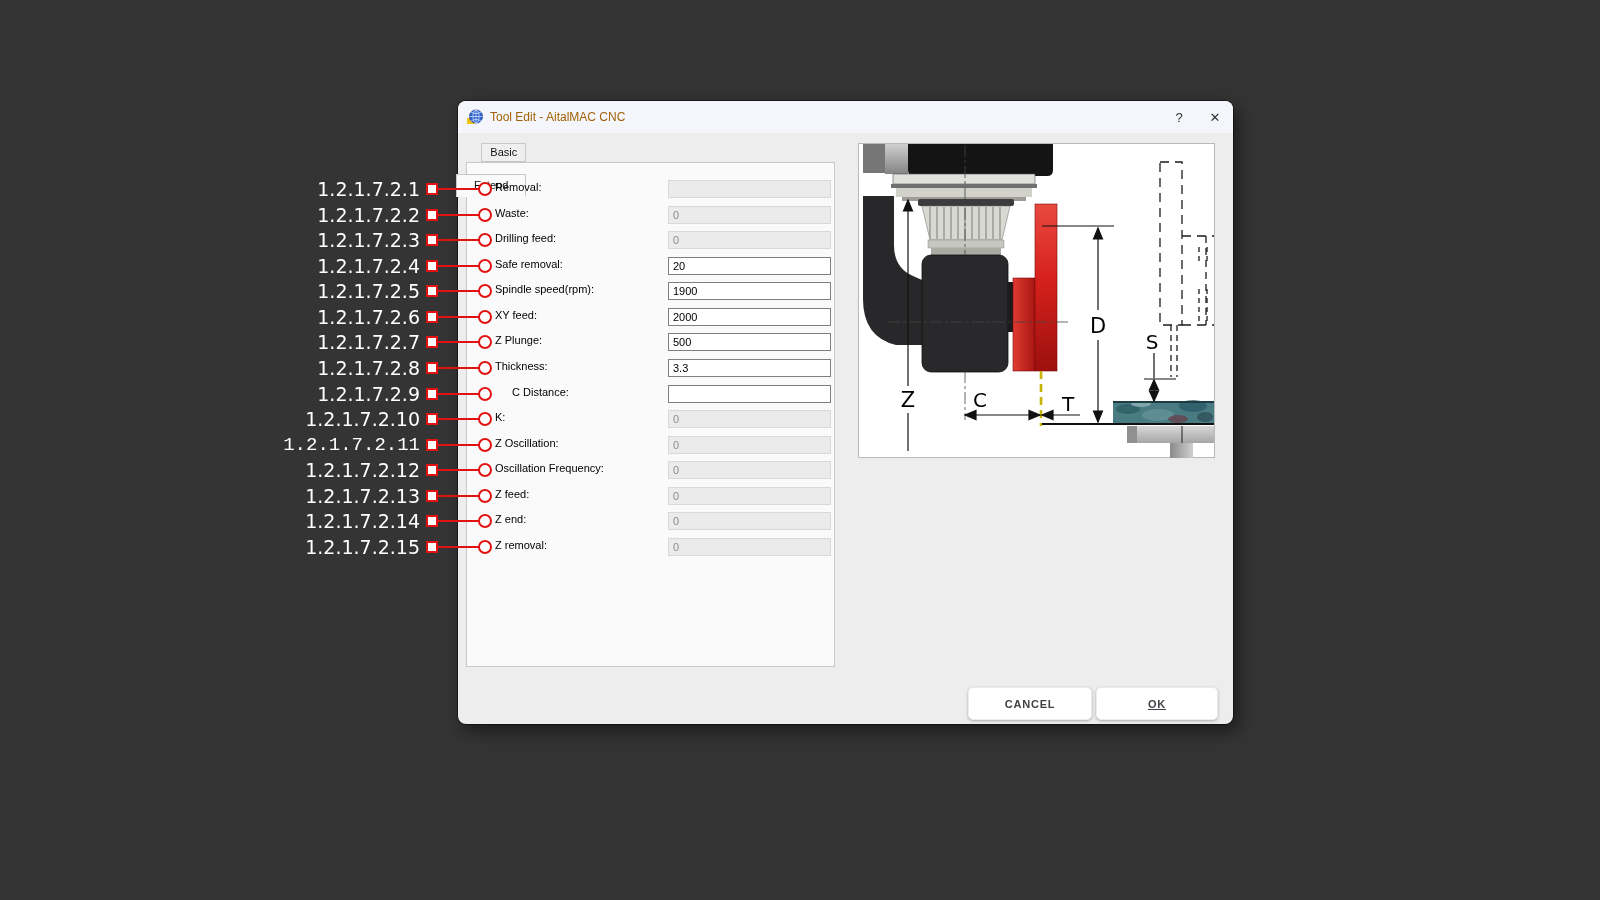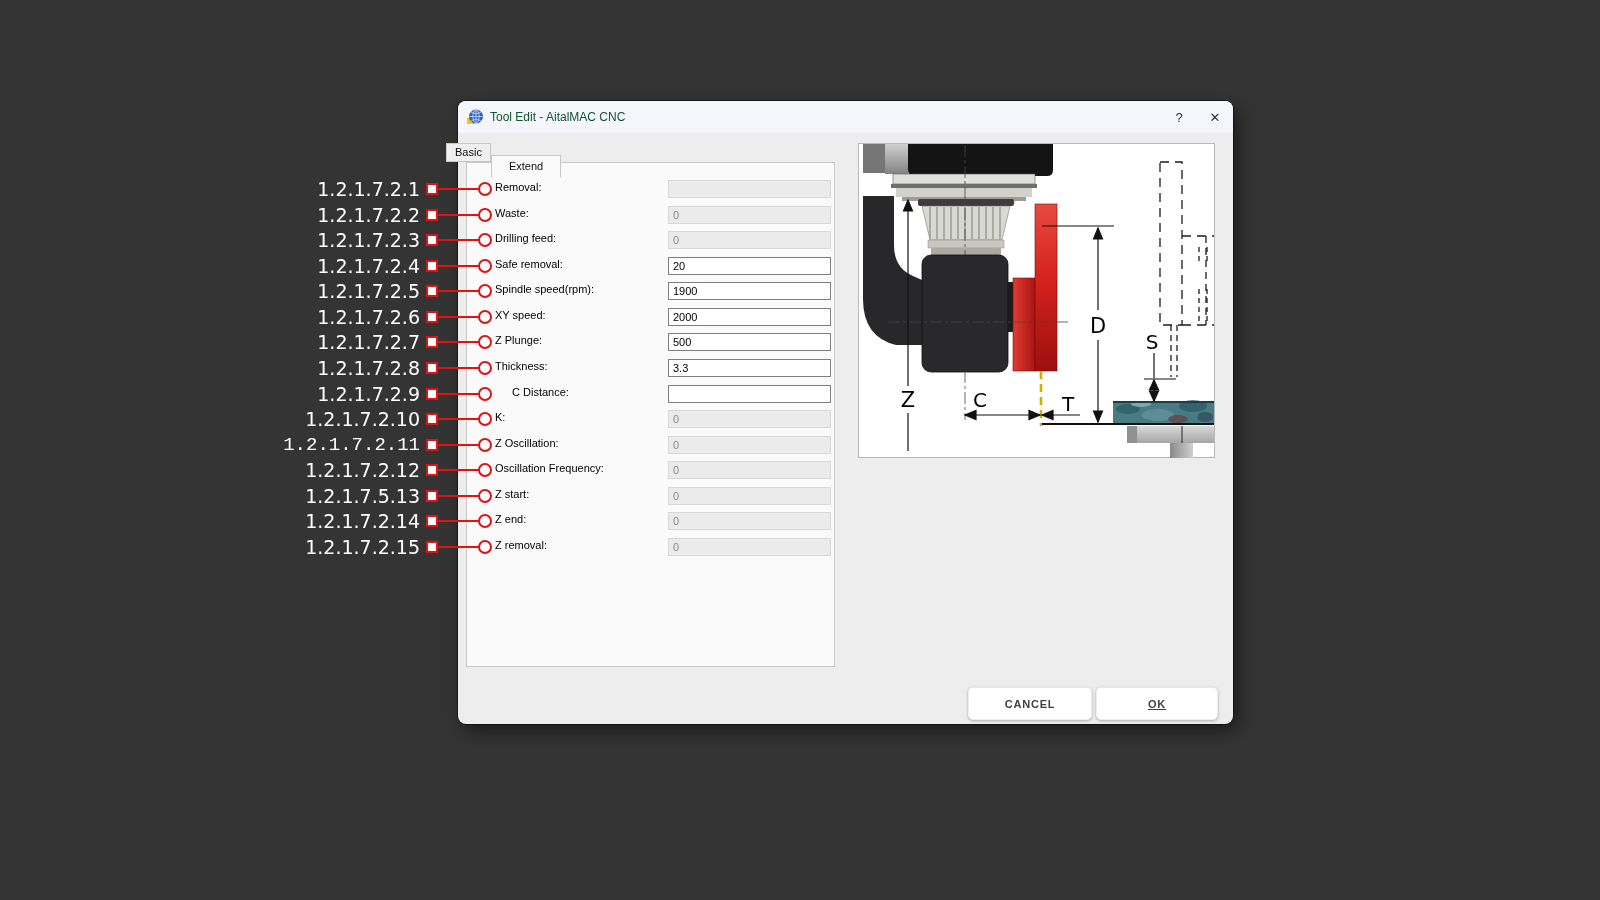--- a/index.html
+++ b/index.html
@@ -4,26 +4,26 @@
 <style>
   html,body{margin:0;padding:0;background:#343434;}
   #stage{position:relative;width:1600px;height:900px;background:#343434;overflow:hidden;
          font-family:"Liberation Sans",sans-serif;}
   
   #dialog{position:absolute;left:458px;top:101px;width:775px;height:623px;background:#ededee;
           border-radius:8px;box-shadow:0 0 0 1px rgba(0,0,0,.45),5px 7px 18px rgba(0,0,0,.5);}
   #titlebar{position:absolute;left:0;top:0;width:100%;height:32px;background:#f4f6fb;
             border-radius:8px 8px 0 0;display:flex;align-items:center;}
   #title-icon{margin-left:9px;width:16px;height:16px;position:relative;flex:0 0 auto;}
-  #title-text{margin-left:7px;font-size:12px;color:#14532d;}
+  #title-text{margin-left:7px;font-size:12px;color:#a16207;}
   #titlebar .win-btn{width:36px;height:32px;display:flex;align-items:center;justify-content:center;
             font-size:13px;color:#333;cursor:default;}
   #help-btn{margin-left:auto;}
   
-  #tabbar{position:absolute;left:446px;top:143px;display:flex;align-items:flex-start;z-index:3;}
+  #tabbar{position:absolute;left:456px;top:143px;display:flex;align-items:flex-end;z-index:3;flex-direction:column;}
   .tab{font-size:11px;color:#111;border:1px solid #c8c8c8;background:#efefef;
        padding:2px 8px 3px;margin-bottom:0;}
   .tab.active{background:#fafafa;border-bottom:1px solid #fafafa;padding:4px 17px 5px;margin-bottom:-1px;margin-top:12px;}
   #tab-panel{position:absolute;left:466px;top:162px;width:369px;height:505px;background:#fafafa;
              border:1px solid #c8c8c8;box-sizing:border-box;z-index:1;}
   
   .ann-label{position:absolute;left:240px;width:180px;text-align:right;color:#ffffff;
              font-family:"DejaVu Sans",sans-serif;font-size:19px;line-height:26px;white-space:nowrap;}
   .ann-square{position:absolute;left:426px;width:12px;height:12px;box-sizing:border-box;
               border:2.5px solid #e01212;background:#fff;z-index:5;}
@@ -106,21 +106,21 @@
   <div class="ann-square" style="top: 285px;"></div>
   <div class="ann-line" style="top: 290px;"></div>
   <div class="ann-circle" style="top: 284px;"></div>
   <div class="field-label" style="top: 283px;">Spindle speed(rpm):</div>
   <input class="field-input" value="1900" style="top: 282px;">
 
   <div class="ann-label" style="top: 304px;">1.2.1.7.2.6</div>
   <div class="ann-square" style="top: 311px;"></div>
   <div class="ann-line" style="top: 316px;"></div>
   <div class="ann-circle" style="top: 310px;"></div>
-  <div class="field-label" style="top: 309px;">XY speed:</div>
+  <div class="field-label" style="top: 309px;">XY feed:</div>
   <input class="field-input" value="2000" style="top: 308px;">
 
   <div class="ann-label" style="top: 329px;">1.2.1.7.2.7</div>
   <div class="ann-square" style="top: 336px;"></div>
   <div class="ann-line" style="top: 341px;"></div>
   <div class="ann-circle" style="top: 335px;"></div>
   <div class="field-label" style="top: 334px;">Z Plunge:</div>
   <input class="field-input" value="500" style="top: 333px;">
 
   <div class="ann-label" style="top: 355px;">1.2.1.7.2.8</div>
@@ -151,25 +151,25 @@
   <div class="field-label" style="top: 437px;">Z Oscillation:</div>
   <input class="field-input" disabled="" value="0" style="top: 436px;">
 
   <div class="ann-label" style="top: 457px;">1.2.1.7.2.12</div>
   <div class="ann-square" style="top: 464px;"></div>
   <div class="ann-line" style="top: 469px;"></div>
   <div class="ann-circle" style="top: 463px;"></div>
   <div class="field-label" style="top: 462px;">Oscillation Frequency:</div>
   <input class="field-input" disabled="" value="0" style="top: 461px;">
 
-  <div class="ann-label" style="top: 483px;">1.2.1.7.5.13</div>
+  <div class="ann-label" style="top: 483px;">1.2.1.7.2.13</div>
   <div class="ann-square" style="top: 490px;"></div>
   <div class="ann-line" style="top: 495px;"></div>
   <div class="ann-circle" style="top: 489px;"></div>
-  <div class="field-label" style="top: 488px;">Z start:</div>
+  <div class="field-label" style="top: 488px;">Z feed:</div>
   <input class="field-input" disabled="" value="0" style="top: 487px;">
 
   <div class="ann-label" style="top: 508px;">1.2.1.7.2.14</div>
   <div class="ann-square" style="top: 515px;"></div>
   <div class="ann-line" style="top: 520px;"></div>
   <div class="ann-circle" style="top: 514px;"></div>
   <div class="field-label" style="top: 513px;">Z end:</div>
   <input class="field-input" disabled="" value="0" style="top: 512px;">
 
   <div class="ann-label" style="top: 534px;">1.2.1.7.2.15</div>

